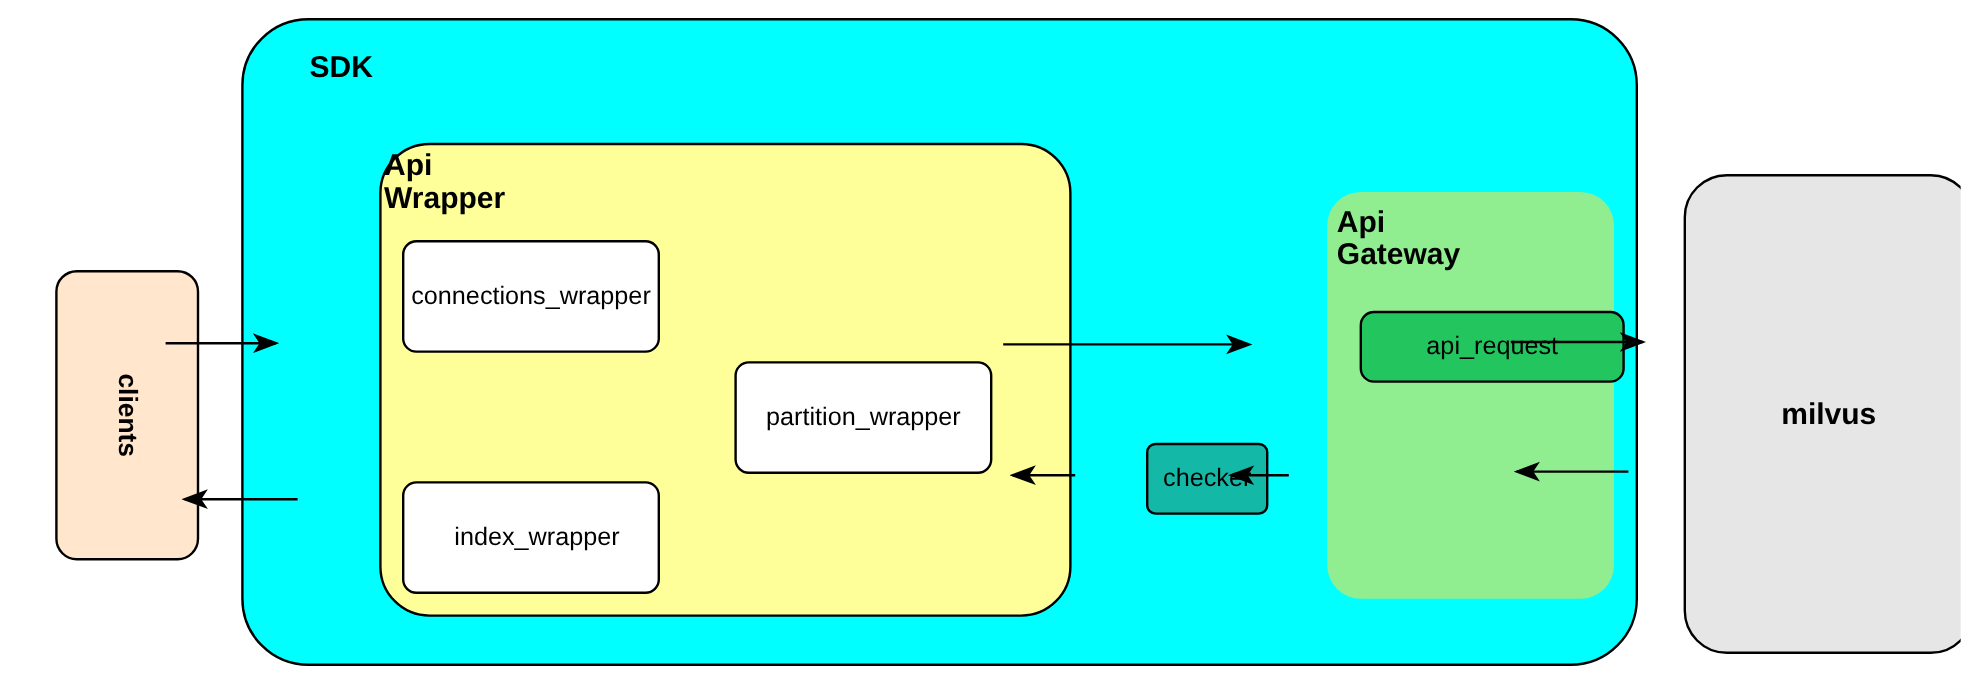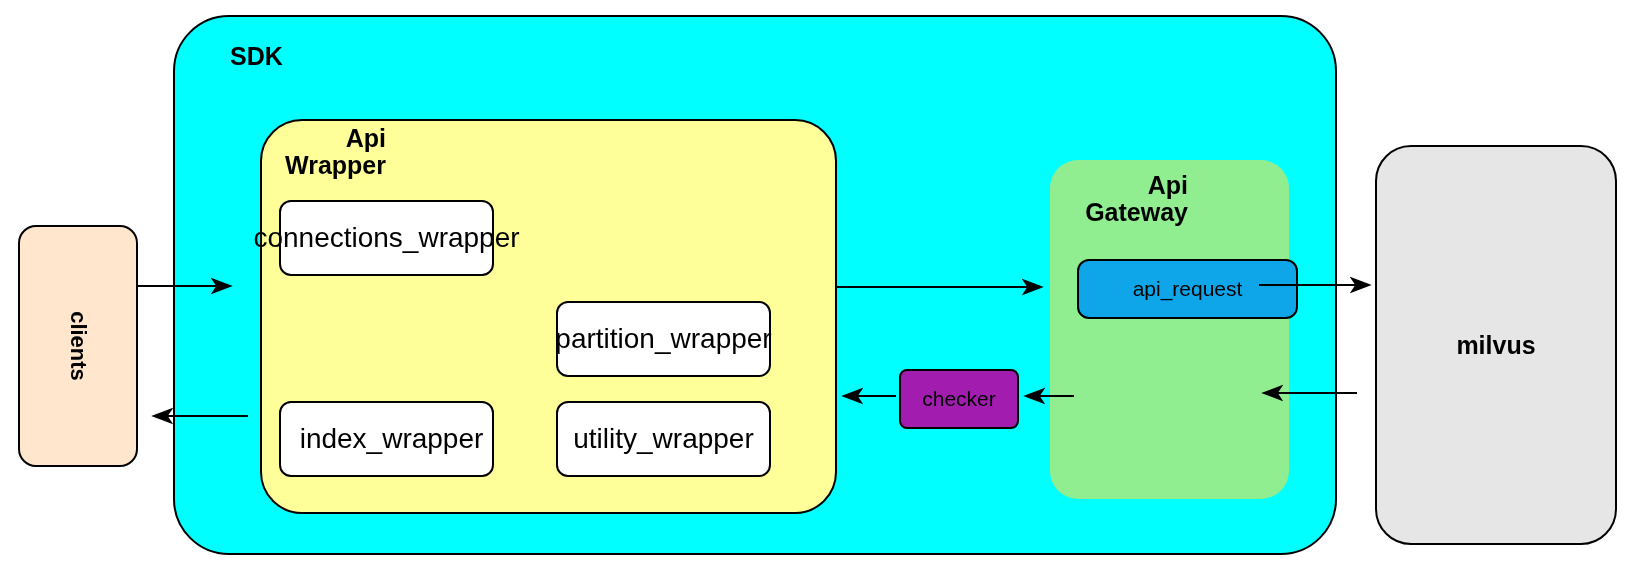--- a/index.html
+++ b/index.html
@@ -6,67 +6,67 @@
   * { box-sizing: border-box; }
   .canvas {
     position: relative;
     width: 1634px;
     height: 574px;
     background: #ffffff;
     font-family: "Liberation Sans", sans-serif;
     color: #000000;
     overflow: hidden;
   }
-  .box { position: absolute; border: 2px solid #000000; }
+  .box { position: absolute; border: 2px solid #000000; margin-left: 28px; }
   .flexc { display: flex; align-items: center; justify-content: center; }
 
   .sdk {
     left: 173px; top: 15px; width: 1164px; height: 540px;
     background: #00ffff; border-radius: 56px;
   }
   .sdk-label {
     position: absolute; left: 55px; top: 25px;
     font-size: 25px; font-weight: bold;
   }
 
   .api-wrapper {
     left: 85px; top: 102px; width: 577px; height: 395px;
     background: #ffff99; border-radius: 42px;
   }
   .block-label {
-    position: absolute; text-align: right;
+    position: absolute; text-align: left;
     font-size: 25px; font-weight: bold; line-height: 27px;
   }
   .aw-label { left: 2px; top: 4px; width: 122px; }
 
   .wnode {
-    position: absolute; width: 215px; height: 76px;
+    position: absolute; width: 215px; height: 94px;
     background: #ffffff; border: 2px solid #000000; border-radius: 12px;
-    font-size: 28px;
+    font-size: 21px;
   }
   .wb0 { left: 17px;  top: 79px; }
   .wb1 { left: 294px; top: 79px; }
   .wb2 { left: 17px;  top: 180px; }
   .wb3 { left: 294px; top: 180px; }
   .wb4 { left: 17px;  top: 280px; padding-left: 10px; }
   .wb5 { left: 294px; top: 280px; }
 
   .checker {
-    left: 724px; top: 352px; width: 120px; height: 60px;
-    background: #a21caf; border-radius: 8px; font-size: 21px;
+    left: 724px; top: 352px; width: 102px; height: 60px;
+    background: #14b8a6; border-radius: 8px; font-size: 21px;
   }
 
   .gateway {
     left: 875px; top: 143px; width: 239px; height: 339px;
     background: #90ee90; border: none; border-radius: 28px;
   }
   .gw-label { left: 8px; top: 12px; width: 130px; }
   .gnode {
     position: absolute; width: 221px; height: 60px;
-    background: #0ea5e9; border: 2px solid #000000; border-radius: 12px;
+    background: #22c55e; border: 2px solid #000000; border-radius: 12px;
     font-size: 21px;
   }
   .gb0 { left: 27px; top: 99px; }
   .gb1 { left: 27px; top: 210px; }
 
   .clients {
     left: 18px; top: 225px; width: 120px; height: 242px;
     background: #ffe6cc; border-radius: 18px;
   }
   .clients .rot {
@@ -106,23 +106,20 @@
       </div>
       <div class="wnode wb0 flexc">
         <span>connections_wrapper</span>
       </div>
       <div class="wnode wb3 flexc">
         <span>partition_wrapper</span>
       </div>
       <div class="wnode wb4 flexc">
         <span>index_wrapper</span>
       </div>
-      <div class="wnode wb5 flexc">
-        <span>utility_wrapper</span>
-      </div>
     </div>
 
     <div class="box checker flexc">
       <span>checker</span>
     </div>
 
     <div class="box gateway">
       <div class="block-label gw-label">
         <div>Api</div>
         <div>Gateway</div>

